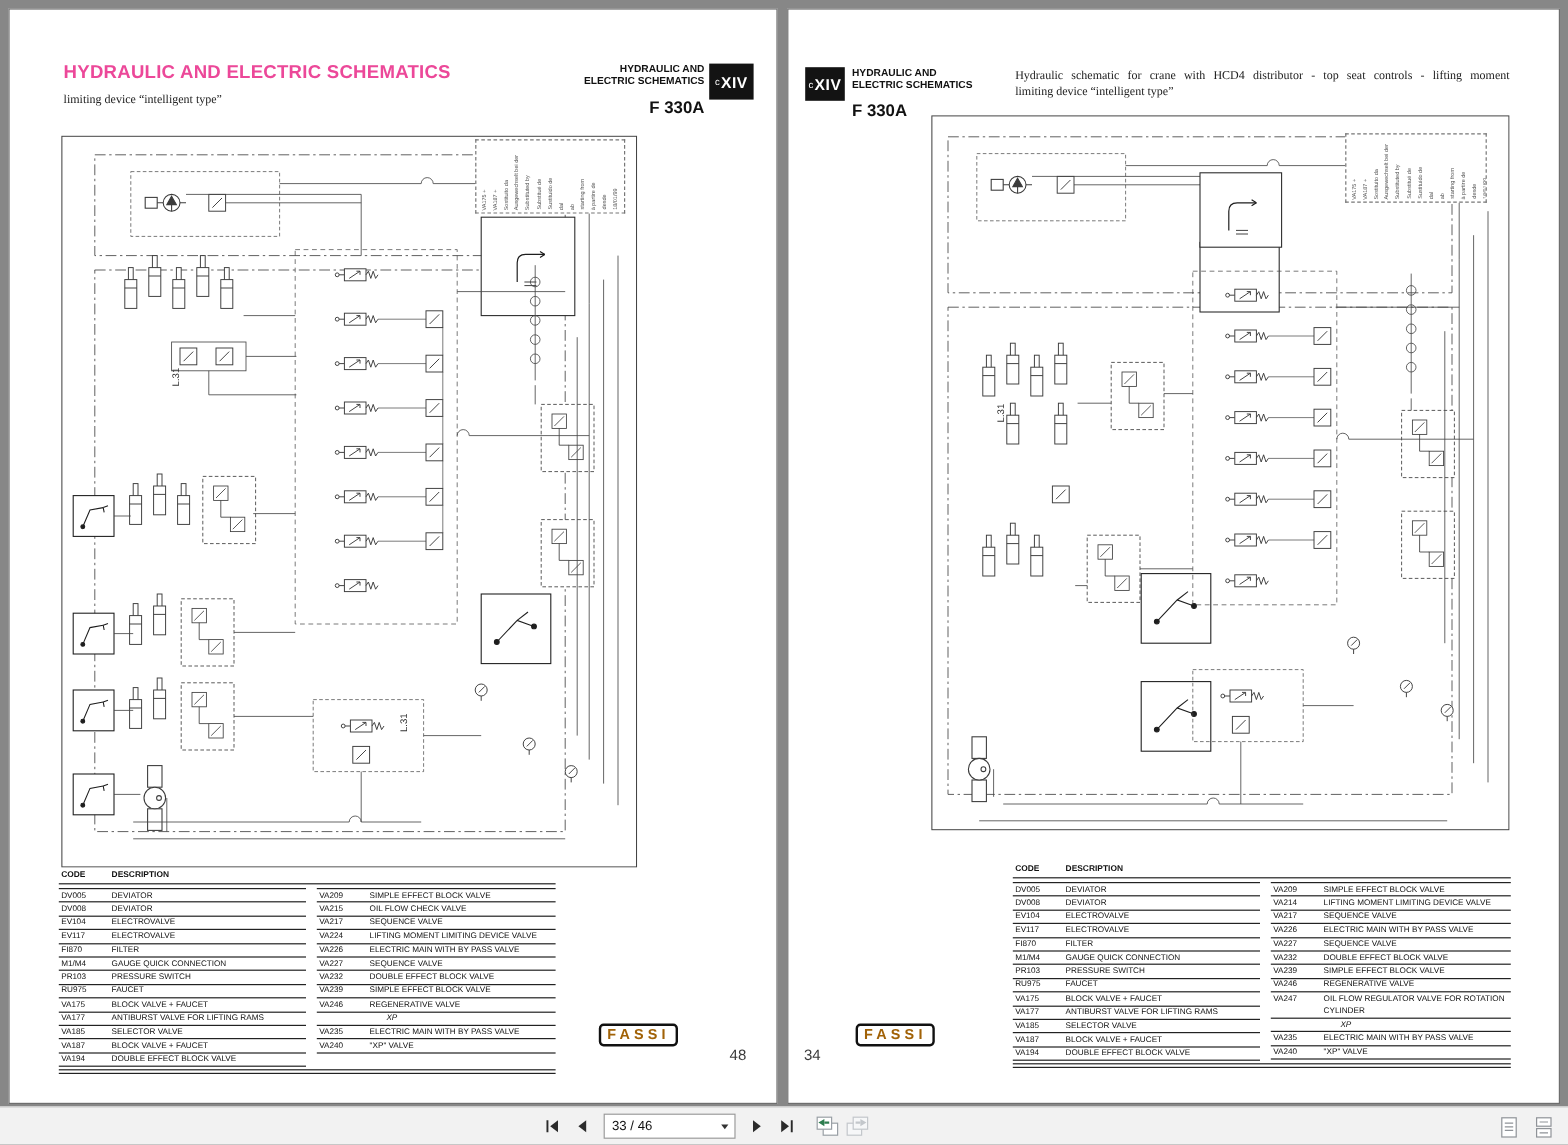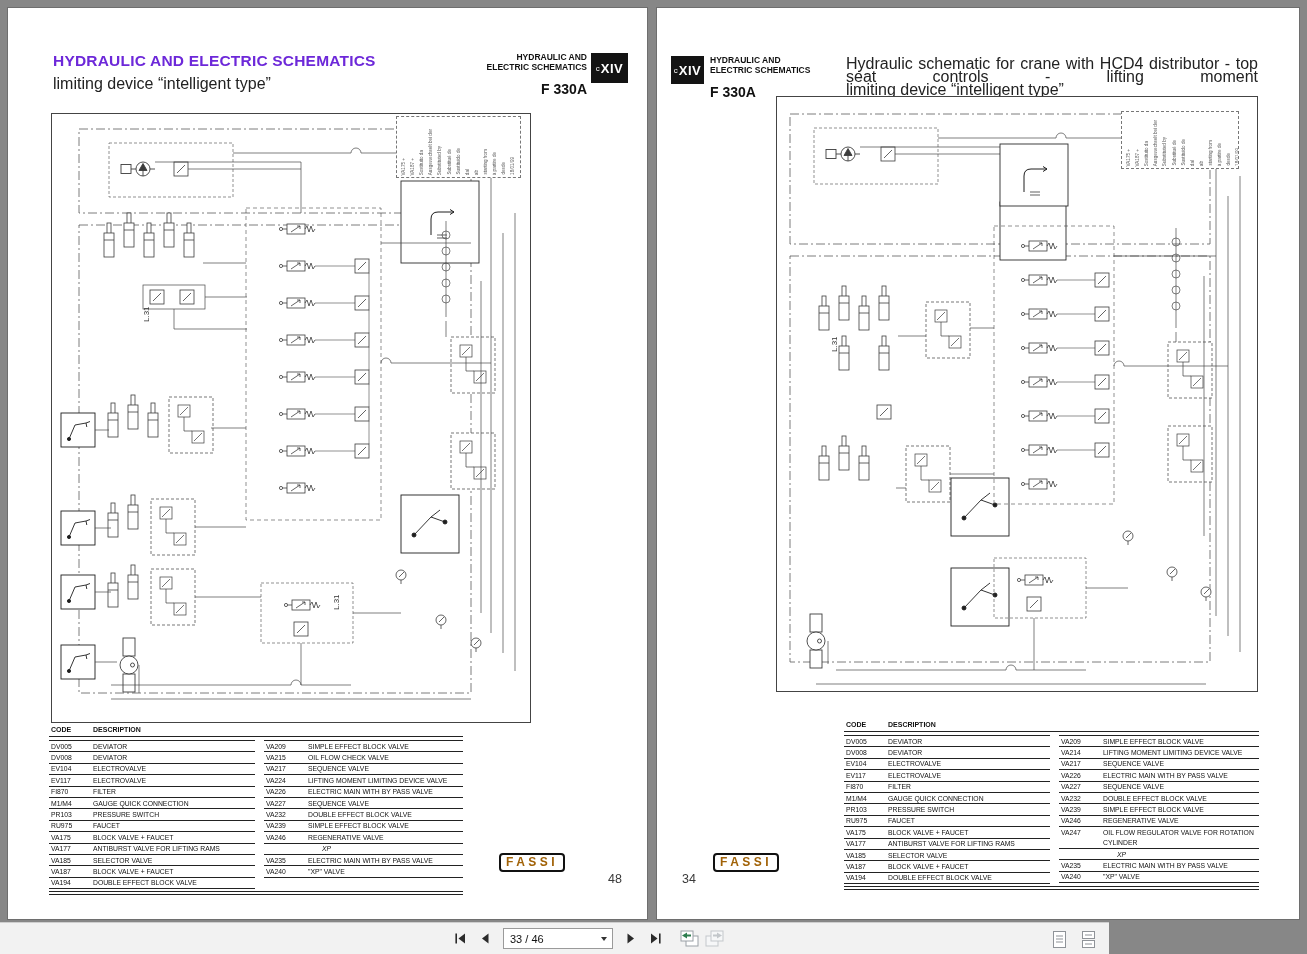--- a/index.html
+++ b/index.html
@@ -10,22 +10,22 @@
     -webkit-font-smoothing:antialiased;
   }
   .page{
     position:absolute;top:7px;height:913px;background:#ffffff;
     border:1px solid #6e6e6e;box-sizing:border-box;
   }
   .page-left{left:7px;width:641px;}
   .page-right{left:656px;width:644px;}
 
   
-  .doc-title{position:absolute;left:45px;top:44px;font-size:15.5px;font-weight:bold;color:#6d28d9;letter-spacing:.2px;}
-  .subtitle{position:absolute;font-size:16px;color:#222;line-height:13px;}
+  .doc-title{position:absolute;left:45px;top:44px;font-size:15.5px;font-weight:bold;color:#ec4899;letter-spacing:.2px;}
+  .subtitle{position:absolute;font-size:10px;color:#222;line-height:13px;font-family:Liberation Serif, serif;}
   .subtitle .just{text-align:justify;text-align-last:justify;}
   .corner-text{position:absolute;font-size:8.5px;font-weight:bold;color:#111;line-height:9.5px;}
   .corner-text .model{font-size:14px;margin-top:13px;}
   .badge{
     position:absolute;background:#131313;color:#fff;display:flex;align-items:center;justify-content:center;gap:1px;
   }
   .badge .pre{font-size:8px;}
   .badge .sec{font-family:Liberation Sans, sans-serif;font-weight:bold;font-size:13px;letter-spacing:.5px;}
 
   
@@ -61,21 +61,21 @@
   .dblrule{margin-top:2px;height:2.2px;border-top:1px solid #222;border-bottom:1.4px solid #222;}
 
   .fassi{
     position:absolute;border:2px solid #111;border-radius:4px;padding:0 5px;
     font-size:12px;font-weight:bold;letter-spacing:3.5px;color:#a16207;line-height:15px;
   }
   .pagenum{position:absolute;font-size:12.5px;color:#3a3a3a;}
 
   
   .toolbar{
-    position:absolute;left:0;top:922px;width:1109px;height:32px;
+    position:absolute;left:0;top:922px;width:1307px;height:32px;
     background:#f2f2f2;border-top:1px solid #cfcfcf;box-sizing:border-box;padding-left:47px;
   }
   .nav-cluster{position:absolute;left:449px;top:4px;display:flex;align-items:center;gap:2px;}
   .tbtn{width:23px;height:23px;display:flex;align-items:center;justify-content:center;background:transparent;border:none;padding:0;cursor:pointer;}
   .tbtn svg{display:block;}
   .page-box{
     width:110px;height:21px;background:#fff;border:1px solid #9a9a9a;margin:0 4px;
     display:flex;align-items:center;box-sizing:border-box;position:relative;
   }
   .page-box input{
@@ -670,21 +670,21 @@
           <div class="trow">
             <span class="tcode">VA240</span>
             <span class="tdesc">"XP" VALVE</span>
           </div>
         </div>
     </div>
     <div class="dblrule"></div>
   </div>
 
   <div class="fassi" style="left:56px;top:845px;">FASSI</div>
-  <div class="pagenum" style="left:25px;top:864px;">34</div>
+  <div class="pagenum" style="left:13px;top:864px;">34</div>
 </div>
 
 <div class="toolbar">
   <div class="nav-cluster">
     <button class="tbtn" title="">
       <svg width="15" height="15" viewBox="0 0 15 15">
         <path d="M3.2,2.5 V12.5" stroke="#2b2b2b" stroke-width="1.6" fill="none"></path>
         <polygon points="12,2.5 5.5,7.5 12,12.5" fill="#2b2b2b"></polygon>
       </svg>
     </button>

